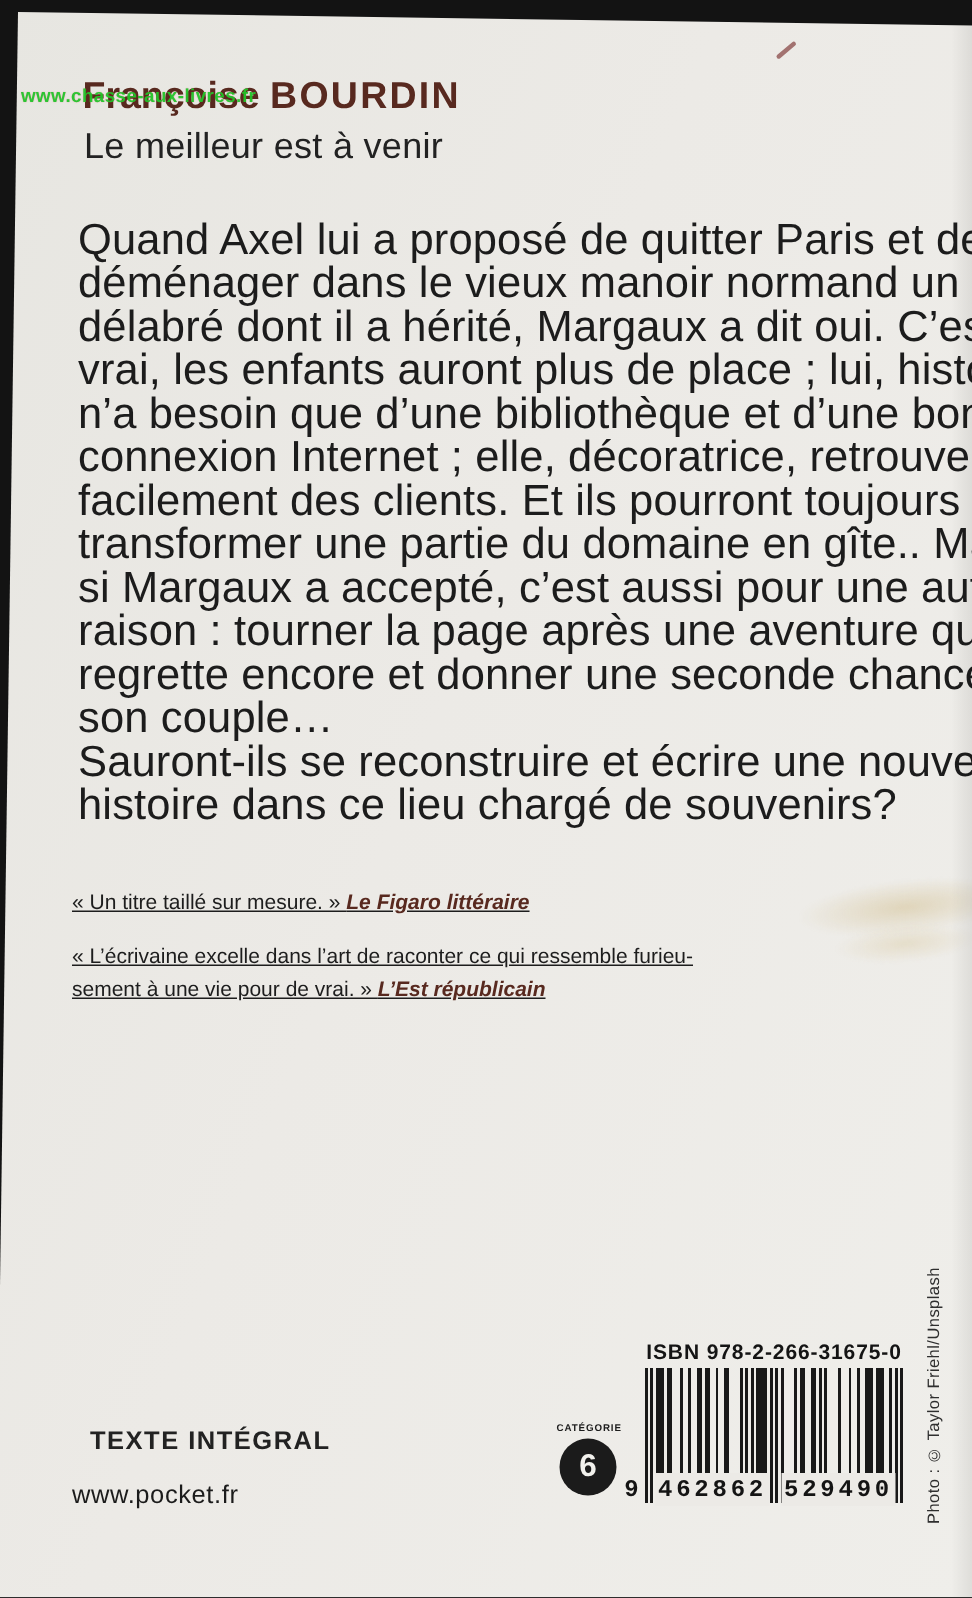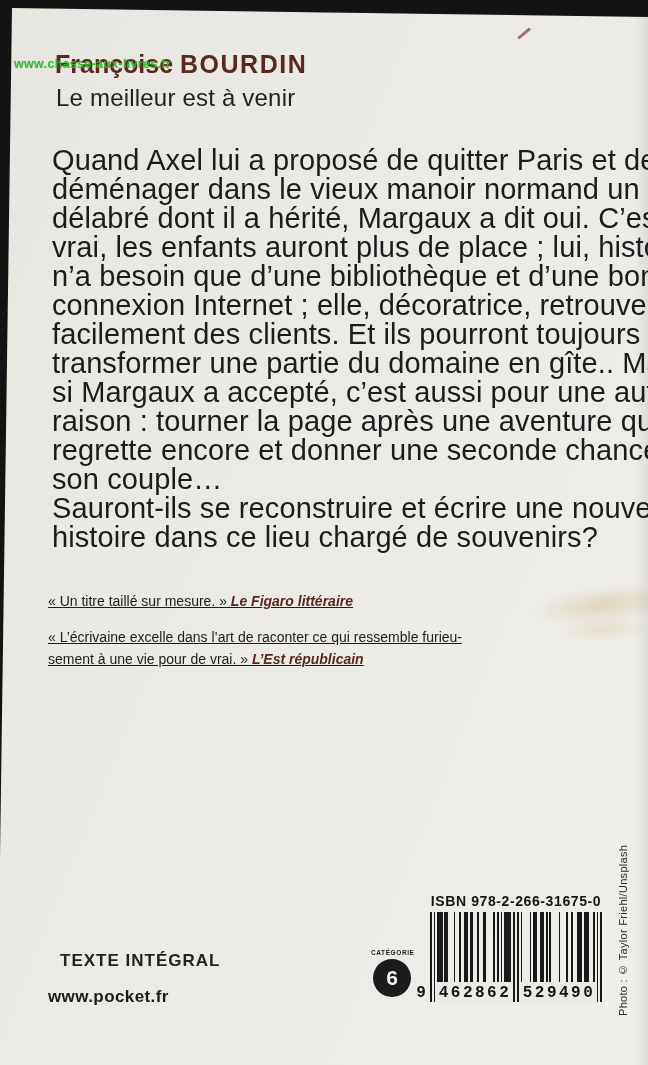--- a/index.html
+++ b/index.html
@@ -106,21 +106,21 @@
     display: flex; align-items: center; justify-content: center;
     font-size: 21px; font-weight: 700;
   }
 
   .format-label {
     position: absolute; left: 60px; top: 951px;
     color: #222; font-size: 17px; font-weight: 600; letter-spacing: 1px;
   }
   .website {
     position: absolute; left: 48px; top: 987px;
-    color: #1b1b1b; font-size: 17px; font-weight: 700; letter-spacing: 0.4px;
+    color: #1b1b1b; font-size: 17px; font-weight: 400; letter-spacing: 0.4px;
   }
 
   .photo-credit {
     position: absolute; left: 617px; top: 820px; height: 196px;
     writing-mode: vertical-rl; transform: rotate(180deg);
     font-size: 11px; color: #2e2e2e; letter-spacing: 0.3px; white-space: nowrap;
   }
 </style>
 </head>
 <body>

